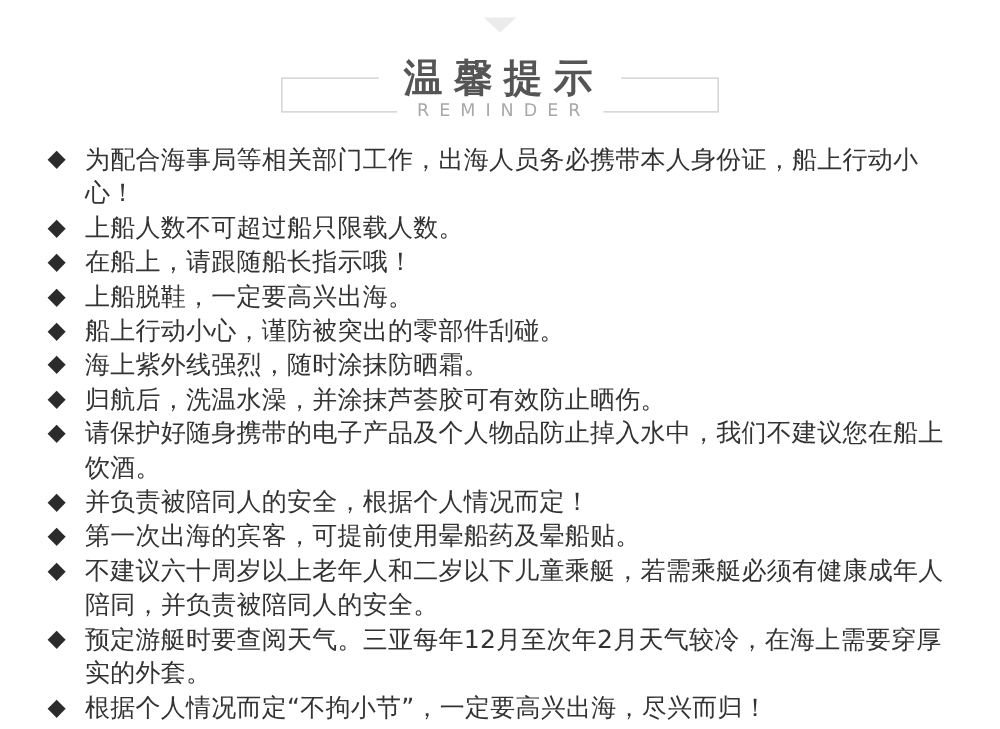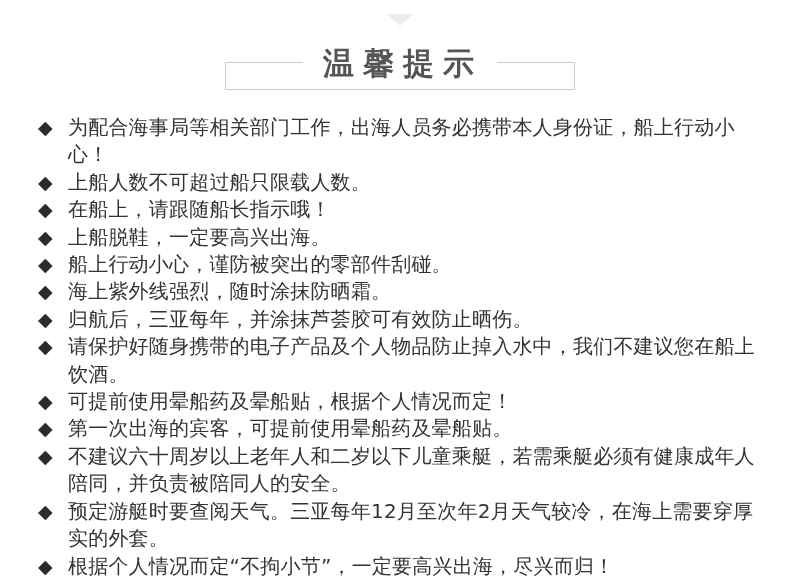--- a/index.html
+++ b/index.html
@@ -84,20 +84,21 @@
 </style>
 </head>
 <body>
 
 <div class="page">
 
   <div class="triangle-down"></div>
 
   <div class="header-box">
     <h1 class="header-title">温馨提示</h1>
+    <div class="header-subtitle">REMINDER</div>
   </div>
 
   <div class="reminder-list">
       <div class="item">
         <span class="bullet">◆</span>
         <span class="item-text">为配合海事局等相关部门工作，出海人员务必携带本人身份证，船上行动小心！</span>
       </div>
       <div class="item">
         <span class="bullet">◆</span>
         <span class="item-text">上船人数不可超过船只限载人数。</span>
@@ -113,29 +114,29 @@
       <div class="item">
         <span class="bullet">◆</span>
         <span class="item-text">船上行动小心，谨防被突出的零部件刮碰。</span>
       </div>
       <div class="item">
         <span class="bullet">◆</span>
         <span class="item-text">海上紫外线强烈，随时涂抹防晒霜。</span>
       </div>
       <div class="item">
         <span class="bullet">◆</span>
-        <span class="item-text">归航后，三亚每年，并涂抹芦荟胶可有效防止晒伤。</span>
+        <span class="item-text">归航后，洗温水澡，并涂抹芦荟胶可有效防止晒伤。</span>
       </div>
       <div class="item">
         <span class="bullet">◆</span>
         <span class="item-text">请保护好随身携带的电子产品及个人物品防止掉入水中，我们不建议您在船上饮酒。</span>
       </div>
       <div class="item">
         <span class="bullet">◆</span>
-        <span class="item-text">可提前使用晕船药及晕船贴，根据个人情况而定！</span>
+        <span class="item-text">并负责被陪同人的安全，根据个人情况而定！</span>
       </div>
       <div class="item">
         <span class="bullet">◆</span>
         <span class="item-text">第一次出海的宾客，可提前使用晕船药及晕船贴。</span>
       </div>
       <div class="item">
         <span class="bullet">◆</span>
         <span class="item-text">不建议六十周岁以上老年人和二岁以下儿童乘艇，若需乘艇必须有健康成年人陪同，并负责被陪同人的安全。</span>
       </div>
       <div class="item">

